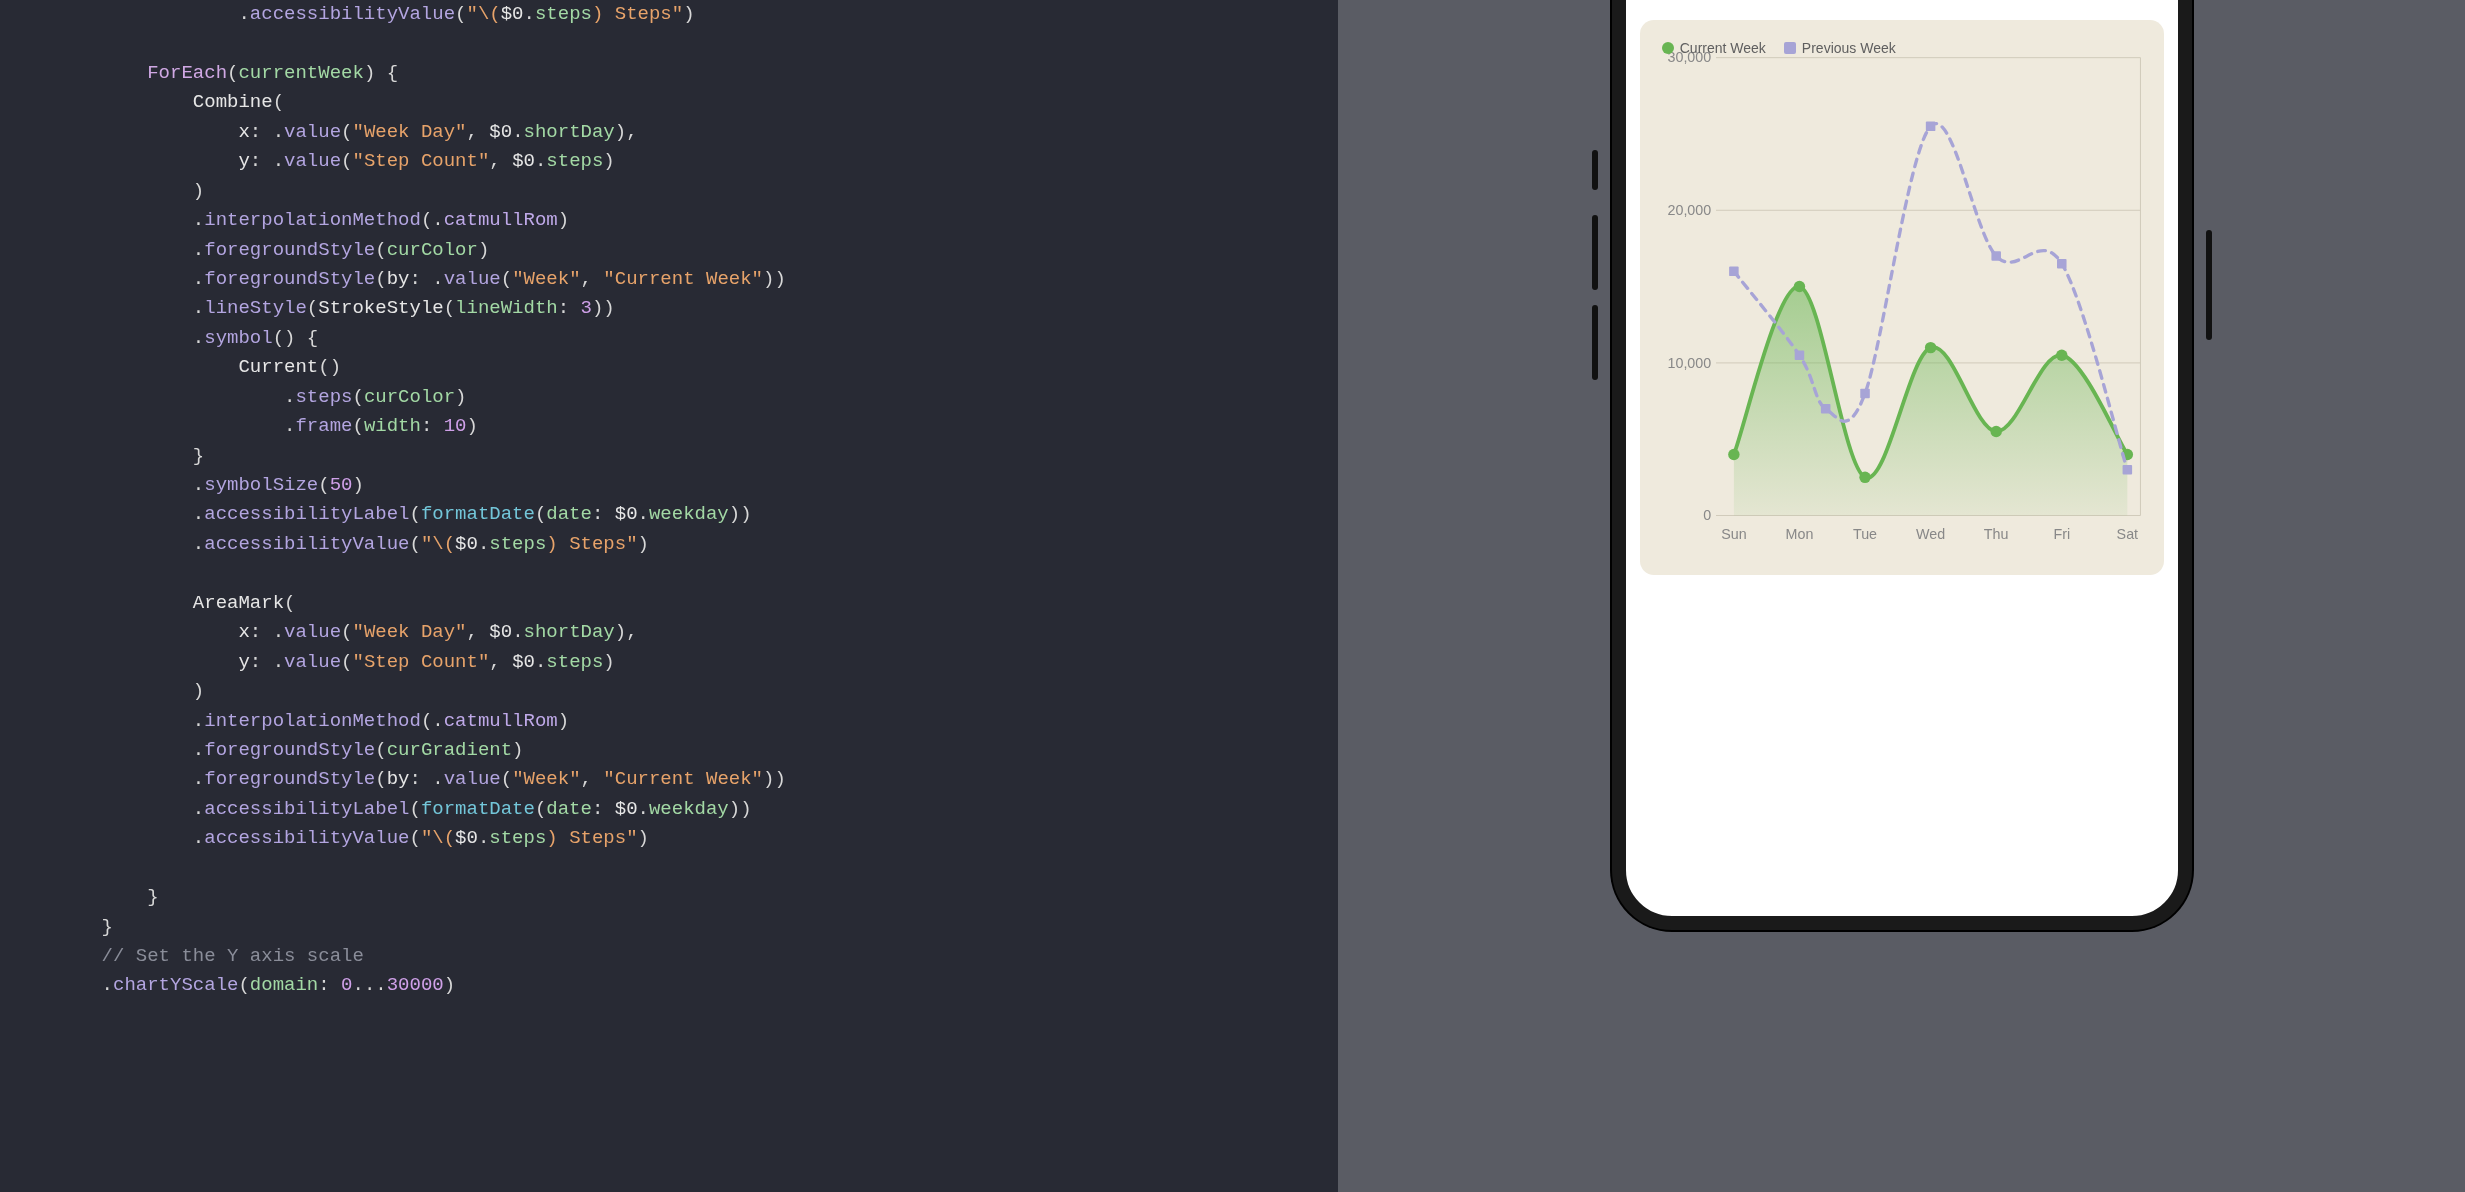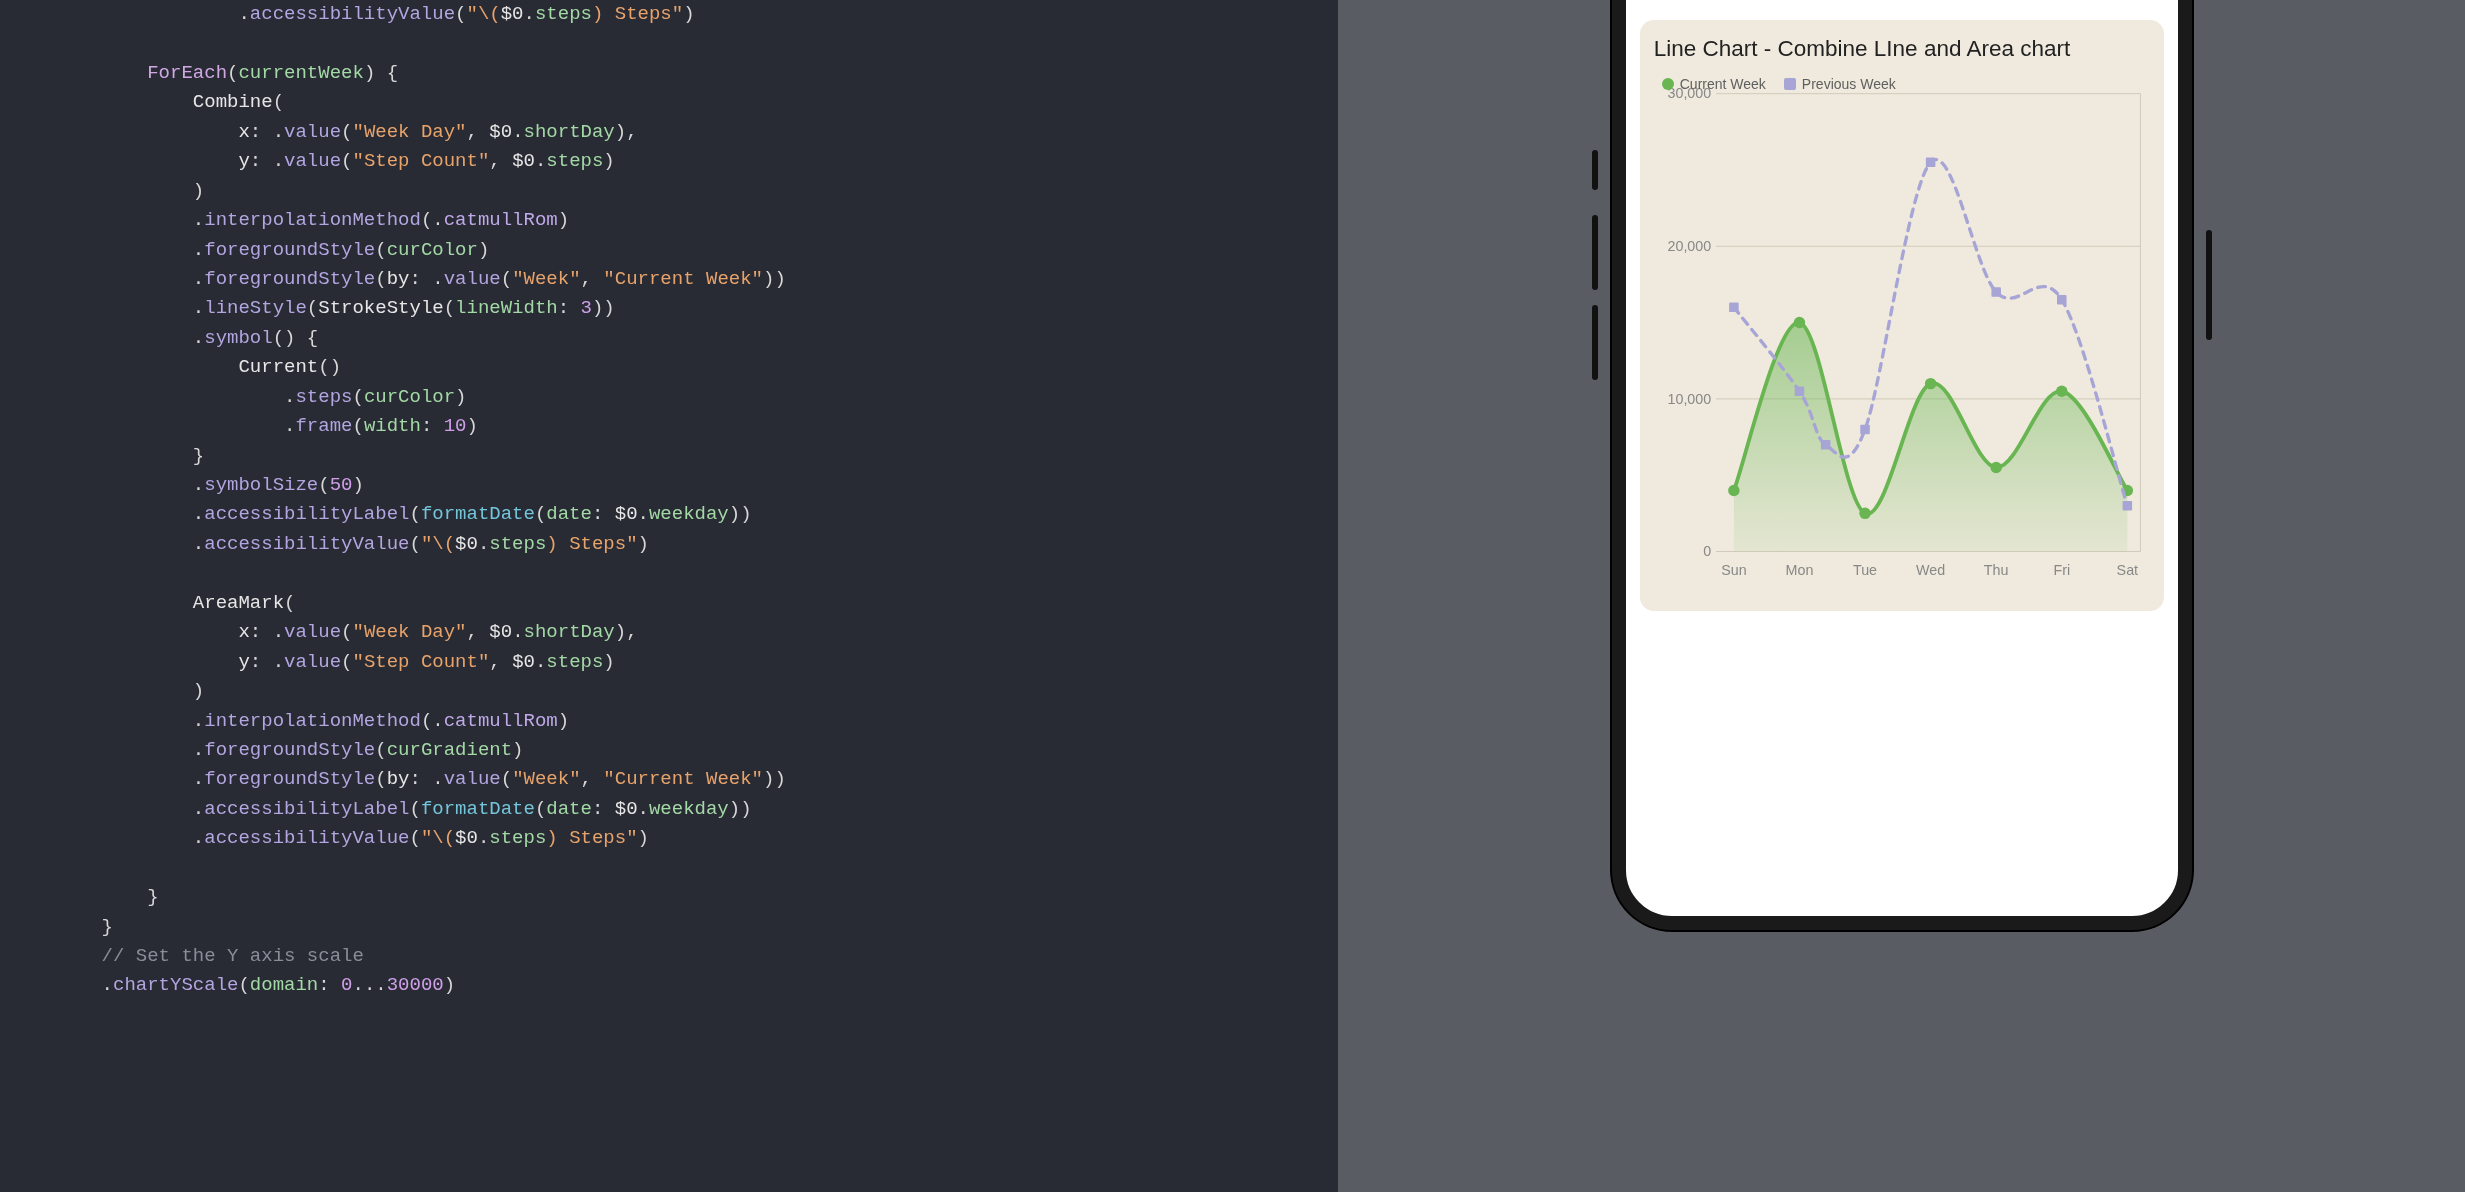--- a/index.html
+++ b/index.html
@@ -150,21 +150,20 @@
 <div class="preview-pane">
   <div class="device-wrap">
     <div class="side-btn side-left-1"></div>
     <div class="side-btn side-left-2"></div>
     <div class="side-btn side-left-3"></div>
     <div class="side-btn side-right"></div>
 
     <div class="device">
 
       <div class="card">
-        <div class="card-title">Line Chart - Combine LIne and Area chart</div>
 
         <div class="chart-box">
           <div class="legend">
             <span>
               <span class="legend-dot" style="background:#68b552"></span><span>Current Week</span>
             </span>
             <span>
               <span class="legend-sq" style="background:#a7a4d6"></span><span>Previous Week</span>
             </span>
           </div>

